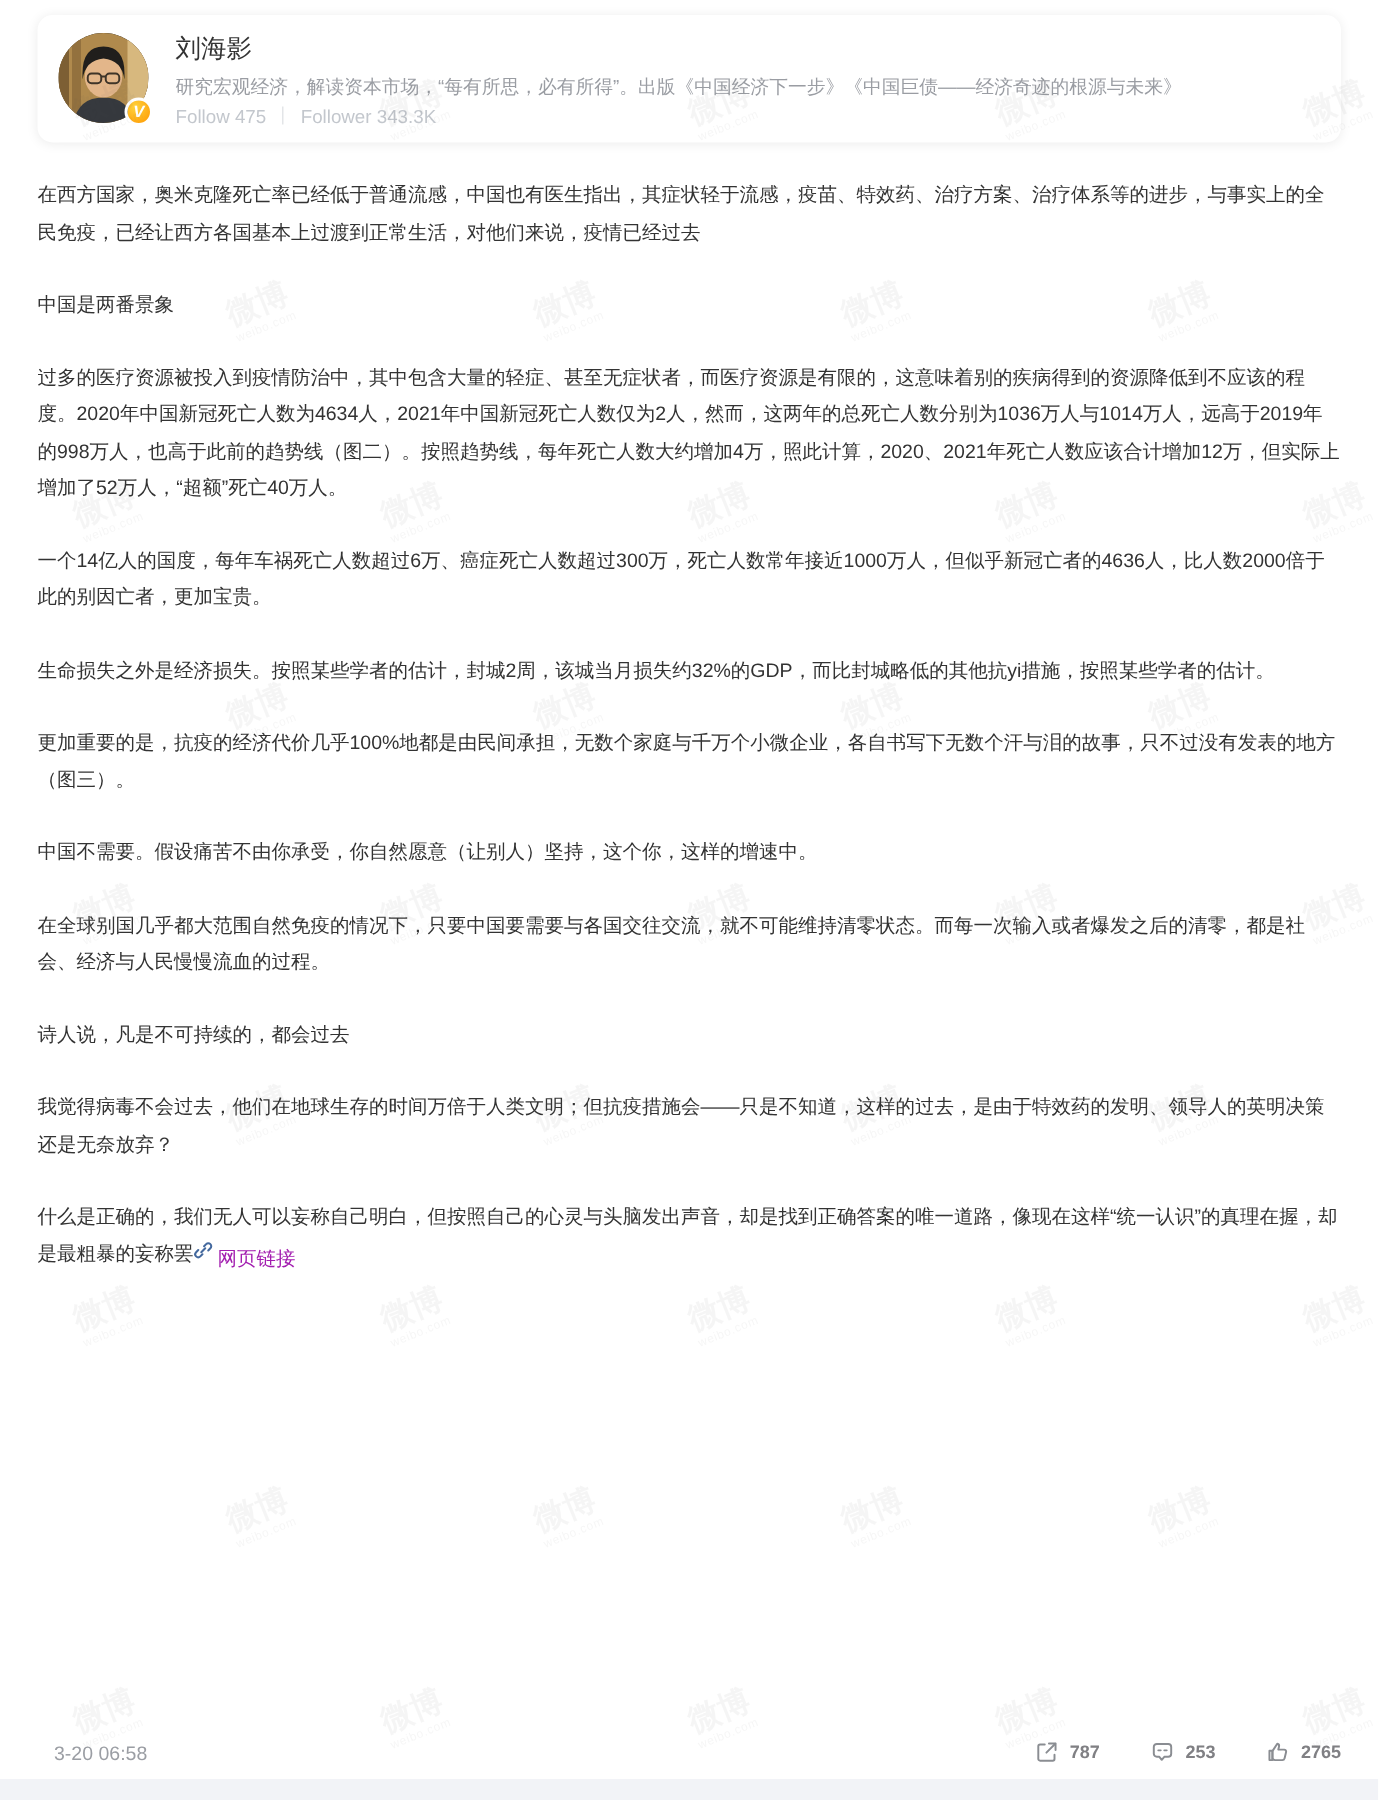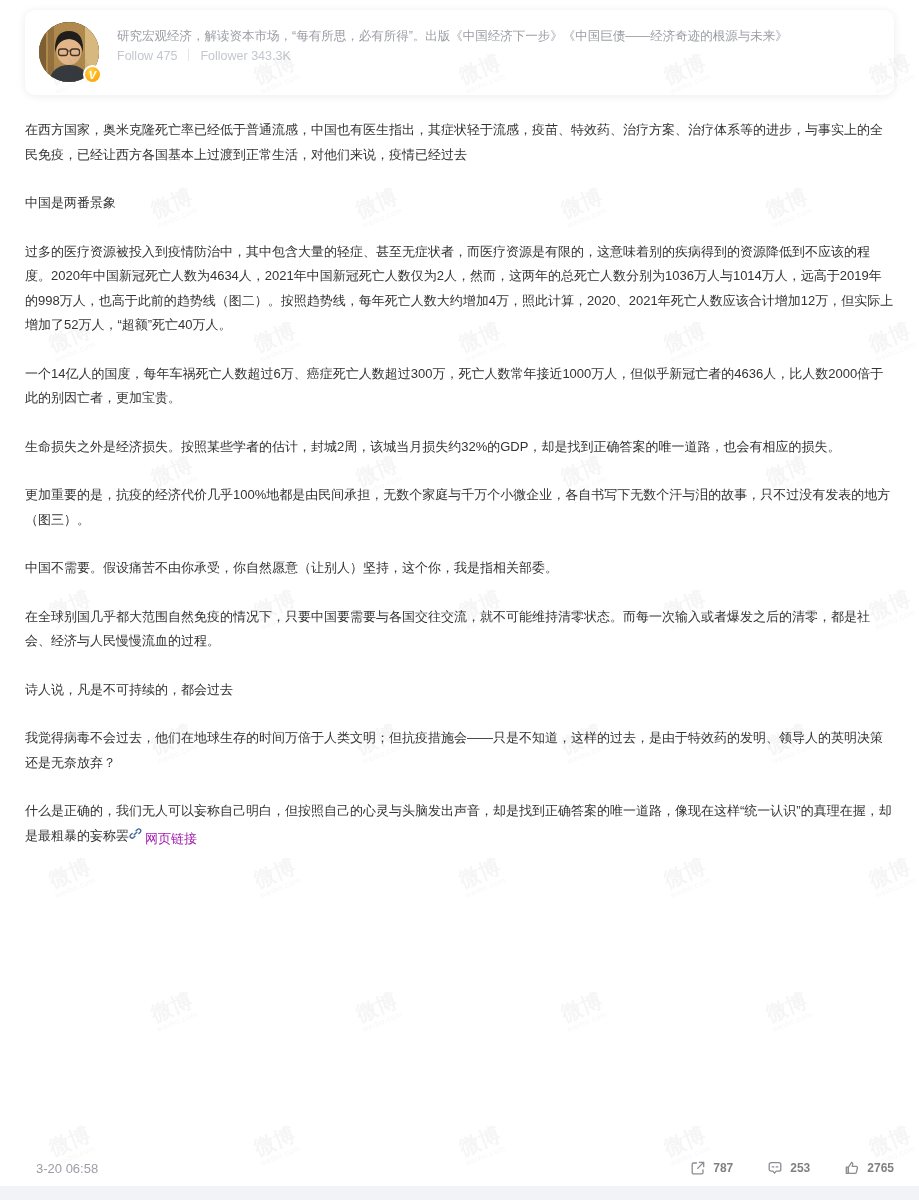--- a/index.html
+++ b/index.html
@@ -56,37 +56,38 @@
         <path d="M10 60 Q13 43 30 43 Q47 43 50 60 Z" fill="#35383d"></path>
         <ellipse cx="30" cy="29" rx="12.5" ry="14" fill="#e3b68a"></ellipse>
         <path d="M16 27 Q16 9 30 9 Q44 9 44 27 L44 31 Q42 18 30 17 Q18 18 16 31 Z" fill="#201e1c"></path>
         <rect x="19.5" y="27" width="9" height="6.5" rx="2.5" fill="none" stroke="#3f3428" stroke-width="1.3"></rect>
         <rect x="31.5" y="27" width="9" height="6.5" rx="2.5" fill="none" stroke="#3f3428" stroke-width="1.3"></rect>
         <line x1="28.5" y1="29" x2="31.5" y2="29" stroke="#3f3428" stroke-width="1.2"></line>
       </svg>
       <span class="v-badge">V</span>
     </div>
     <div class="header-info">
+      <div class="name">刘海影</div>
       <div class="bio">研究宏观经济，解读资本市场，“每有所思，必有所得”。出版《中国经济下一步》《中国巨债——经济奇迹的根源与未来》</div>
       <div class="follow-row">
         <span>Follow 475</span>
         <span class="divider"></span>
         <span>Follower 343.3K</span>
       </div>
     </div>
   </div>
 
   <div class="post-body" id="post-body">
       <p class="para">在西方国家，奥米克隆死亡率已经低于普通流感，中国也有医生指出，其症状轻于流感，疫苗、特效药、治疗方案、治疗体系等的进步，与事实上的全民免疫，已经让西方各国基本上过渡到正常生活，对他们来说，疫情已经过去</p>
       <p class="para">中国是两番景象</p>
       <p class="para">过多的医疗资源被投入到疫情防治中，其中包含大量的轻症、甚至无症状者，而医疗资源是有限的，这意味着别的疾病得到的资源降低到不应该的程度。2020年中国新冠死亡人数为4634人，2021年中国新冠死亡人数仅为2人，然而，这两年的总死亡人数分别为1036万人与1014万人，远高于2019年的998万人，也高于此前的趋势线（图二）。按照趋势线，每年死亡人数大约增加4万，照此计算，2020、2021年死亡人数应该合计增加12万，但实际上增加了52万人，“超额”死亡40万人。</p>
       <p class="para">一个14亿人的国度，每年车祸死亡人数超过6万、癌症死亡人数超过300万，死亡人数常年接近1000万人，但似乎新冠亡者的4636人，比人数2000倍于此的别因亡者，更加宝贵。</p>
-      <p class="para">生命损失之外是经济损失。按照某些学者的估计，封城2周，该城当月损失约32%的GDP，却是找到正确答案的唯一道路，也会有相应的损失。</p>
+      <p class="para">生命损失之外是经济损失。按照某些学者的估计，封城2周，该城当月损失约32%的GDP，而比封城略低的其他抗yi措施，按照某些学者的估计。</p>
       <p class="para">更加重要的是，抗疫的经济代价几乎100%地都是由民间承担，无数个家庭与千万个小微企业，各自书写下无数个汗与泪的故事，只不过没有发表的地方（图三）。</p>
-      <p class="para">中国不需要。假设痛苦不由你承受，你自然愿意（让别人）坚持，这个你，我是指相关部委。</p>
+      <p class="para">中国不需要。假设痛苦不由你承受，你自然愿意（让别人）坚持，这个你，这样的增速中。</p>
       <p class="para">在全球别国几乎都大范围自然免疫的情况下，只要中国要需要与各国交往交流，就不可能维持清零状态。而每一次输入或者爆发之后的清零，都是社会、经济与人民慢慢流血的过程。</p>
       <p class="para">诗人说，凡是不可持续的，都会过去</p>
       <p class="para">我觉得病毒不会过去，他们在地球生存的时间万倍于人类文明；但抗疫措施会——只是不知道，这样的过去，是由于特效药的发明、领导人的英明决策还是无奈放弃？</p>
       <p class="para">什么是正确的，我们无人可以妄称自己明白，但按照自己的心灵与头脑发出声音，却是找到正确答案的唯一道路，像现在这样“统一认识”的真理在握，却是最粗暴的妄称罢<a class="weblink">
           <svg width="13" height="13" viewBox="0 0 14 14" fill="none" stroke="#44699e" stroke-width="1.5" stroke-linecap="round">
             <path d="M5.6 8.4 8.4 5.6"></path>
             <path d="M7.6 4.1l1.5-1.5a2.1 2.1 0 0 1 3 3L10.6 7.1"></path>
             <path d="M6.4 9.9 4.9 11.4a2.1 2.1 0 0 1-3-3l1.5-1.5"></path>
           </svg>
           <span>网页链接</span>

